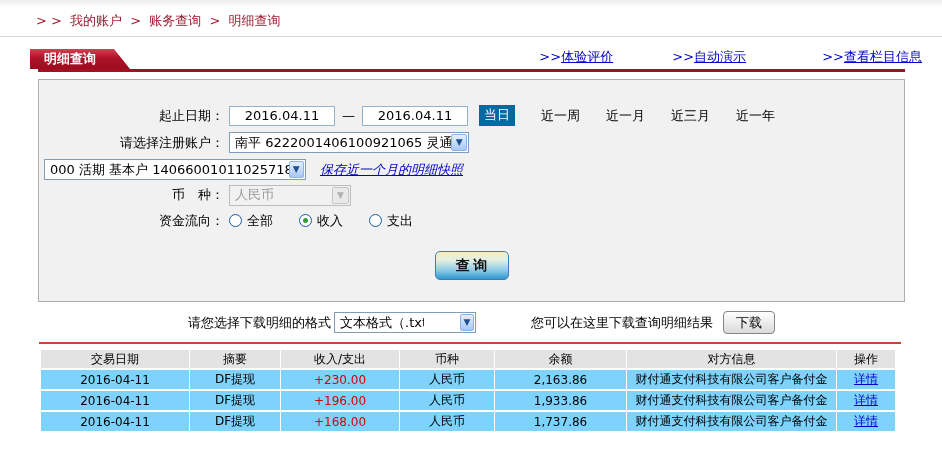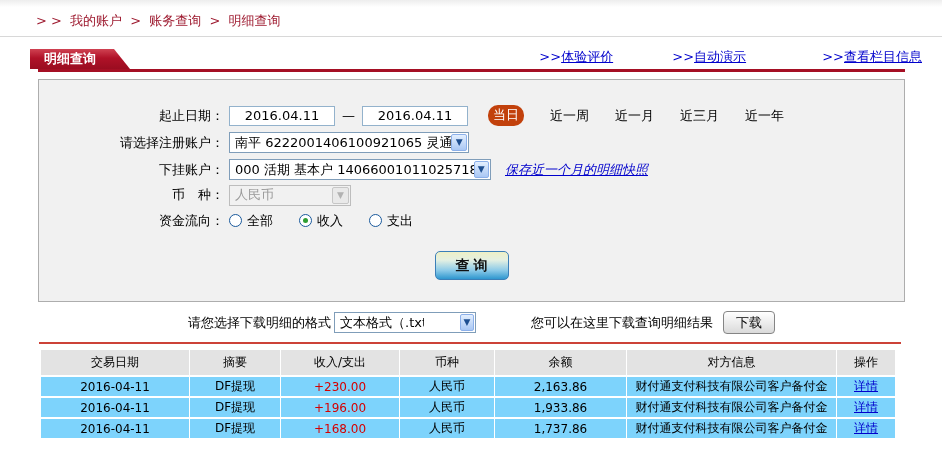--- a/index.html
+++ b/index.html
@@ -30,21 +30,21 @@
   .form-box { margin-left:8px; margin-top:7px; width:867px; height:223px; border:1px solid #adadad; background:#f1f1f1; padding-top:22px; }
   .form-row { display:flex; align-items:center; height:27px; }
   .form-row.tight { height:24px; }
   .form-label { width:185px; text-align:right; white-space:nowrap; flex:0 0 185px; }
   .ctl { margin-left:5px; display:flex; align-items:center; }
   input.date {
     width:106px; height:20px; border:1px solid #93b2cc; background:#fff; text-align:center;
     font-size:13px; font-family:inherit; color:#000;
   }
   .dash { margin:0 7px; }
-  .badge { margin-left:20px; padding:1px 5px 2px; background:#c2410c; color:#fff; cursor:pointer;border-radius:10px; }
+  .badge { margin-left:11px; padding:1px 5px 2px; background:#0369a1; color:#fff; cursor:pointer; }
   .quick { margin-left:26px; color:#000; cursor:pointer; text-decoration:none; }
   .select { display:inline-flex; align-items:center; height:21px; border:1px solid #7f9db9; background:#fff; cursor:pointer; }
   .select .val { padding:0 5px; white-space:nowrap; overflow:hidden; }
   .select .arrow {
     width:17px; height:17px; margin:1px 1px 1px auto; border:1px solid #8cb0ea; border-radius:2px;
     background:linear-gradient(#e3effe,#a9c7f4); color:#1e4f91; font-size:9px; line-height:15px; text-align:center;
   }
   .select.w-register { width:240px; }
   .select.w-sub { width:262px; }
   .select.w-currency { width:122px; }
@@ -57,35 +57,35 @@
   .radio-opt { display:flex; align-items:center; margin-right:26px; cursor:pointer; }
   .radio-circle {
     width:13px; height:13px; border:1px solid #19599c; border-radius:50%; background:#fff;
     display:inline-block; position:relative; margin-right:5px; flex:0 0 13px;
   }
   .radio-opt.checked .radio-circle::after {
     content:""; position:absolute; left:3px; top:3px; width:5px; height:5px; border-radius:50%; background:#2f9e33;
   }
   .btn-query {
     display:block; margin:17px auto 0; width:74px; height:29px; cursor:pointer;
-    border:1px solid #3b7fb8; border-radius:5px; font-size:14px; font-weight:bold; color:#111; font-family:Liberation Sans, sans-serif;
+    border:1px solid #3b7fb8; border-radius:5px; font-size:14px; font-weight:bold; color:#111; font-family:Liberation Serif, serif;
     background:linear-gradient(#eef0c6 0%,#e4f0e2 30%,#8bcae8 68%,#2f97cf 100%);
   }
   
   .download-row { margin-top:8px; display:flex; align-items:center; height:25px; }
   .dl-label { margin-left:158px; margin-right:3px; white-space:nowrap; }
   .dl-hint { margin-left:55px; white-space:nowrap;font-family:Liberation Mono, monospace; }
   .btn-download {
     margin-left:10px; width:52px; height:23px; border:1px solid #858585; border-radius:4px;
     background:linear-gradient(#ffffff,#dadada); font-size:13px; color:#000; cursor:pointer; font-family:inherit;
   }
   .table-divider { margin-left:9px; margin-top:7px; width:862px; height:2px; background:#cc4238; }
   
   table.tx { margin-left:10px; margin-top:4px; width:856px; table-layout:fixed; border-collapse:separate; border-spacing:1px 2px; background:#fff; font-size:12px; }
-  table.tx th { background:#e3e3e3; font-weight:normal; height:25px; text-align:center; }
+  table.tx th { background:#e3e3e3; font-weight:normal; height:18px; text-align:center; }
   table.tx td { background:#7dd3fc; height:19px; text-align:center; white-space:nowrap; overflow:hidden; }
   td.amount { color:#d50000; }
 </style>
 </head>
 <body>
 
 <div class="top-strip"></div>
 
 <div class="breadcrumb">
   <span class="arrows">&gt; &gt;</span>
@@ -130,21 +130,20 @@
       <span class="form-label">请选择注册账户：</span>
       <span class="ctl">
         <span class="select w-register">
           <span class="val">南平 6222001406100921065 灵通卡</span>
           <span class="arrow">▼</span>
         </span>
       </span>
     </div>
 
     <div class="form-row">
-      <span class="form-label">下挂账户：</span>
       <span class="ctl">
         <span class="select w-sub">
           <span class="val">000 活期 基本户 1406600101102571848</span>
           <span class="arrow">▼</span>
         </span>
         <span class="blue-link snapshot">保存近一个月的明细快照</span>
       </span>
     </div>
 
     <div class="form-row tight">

